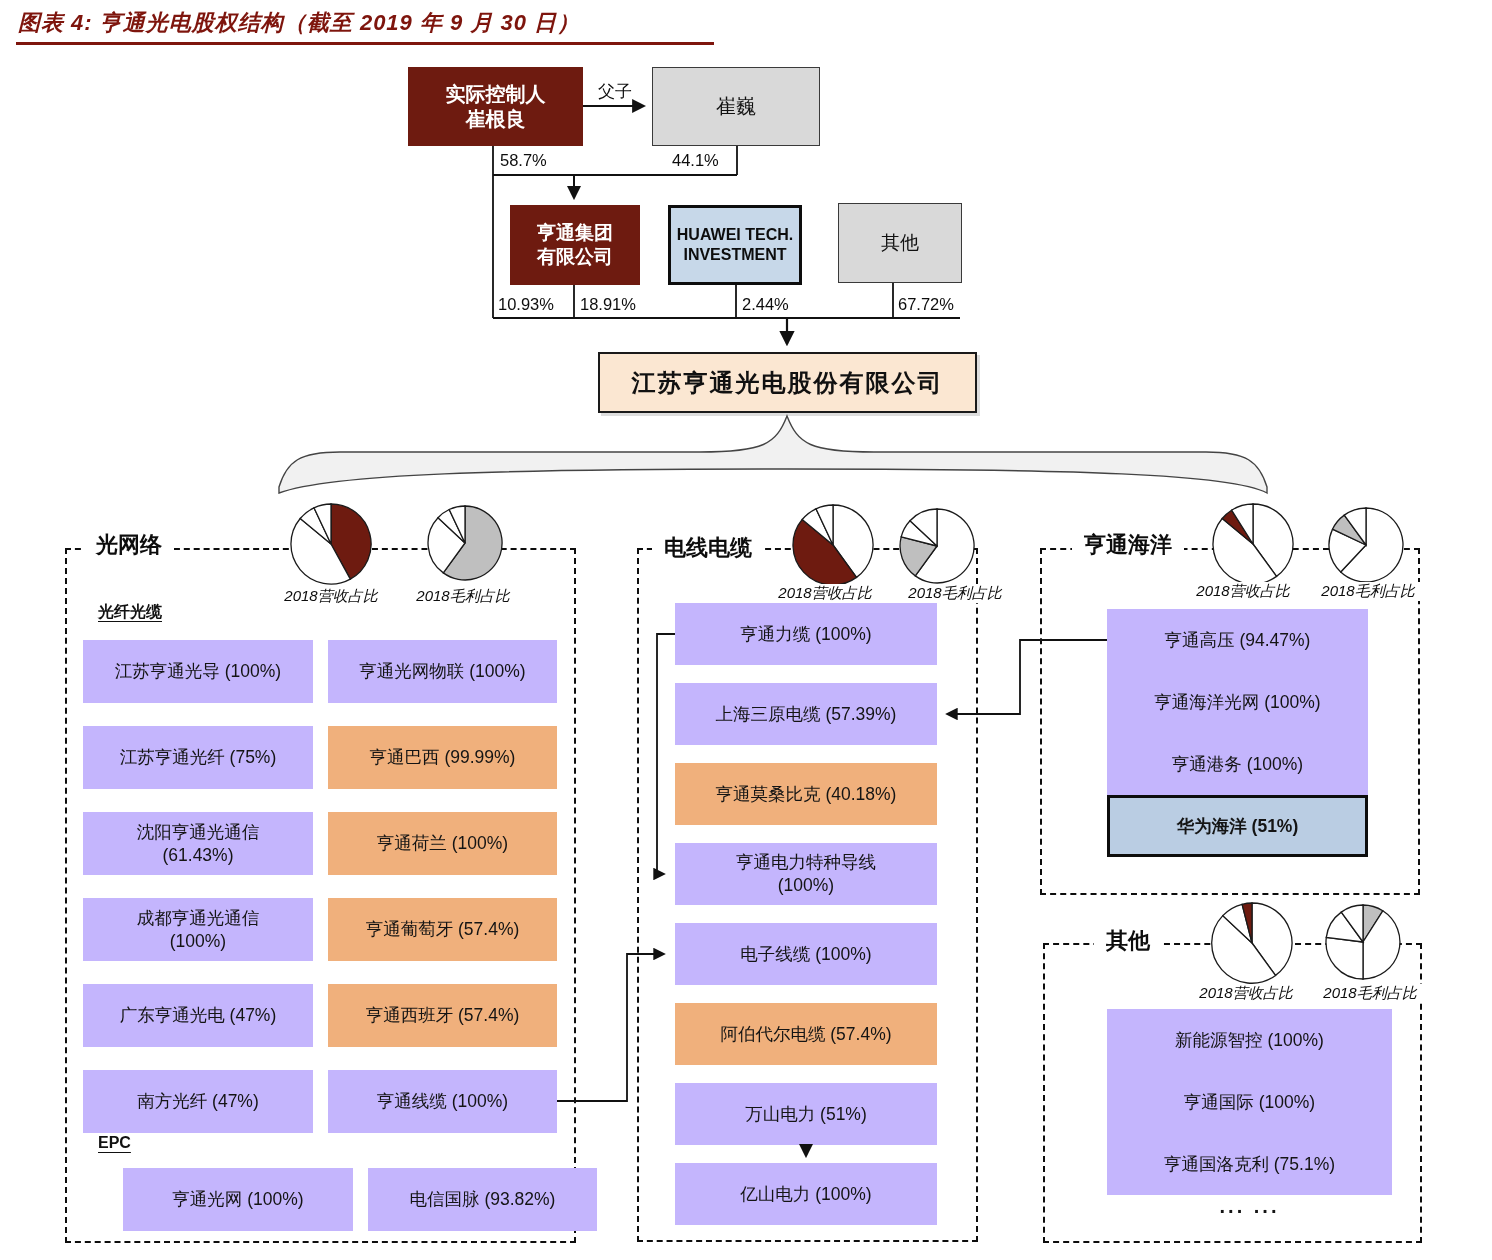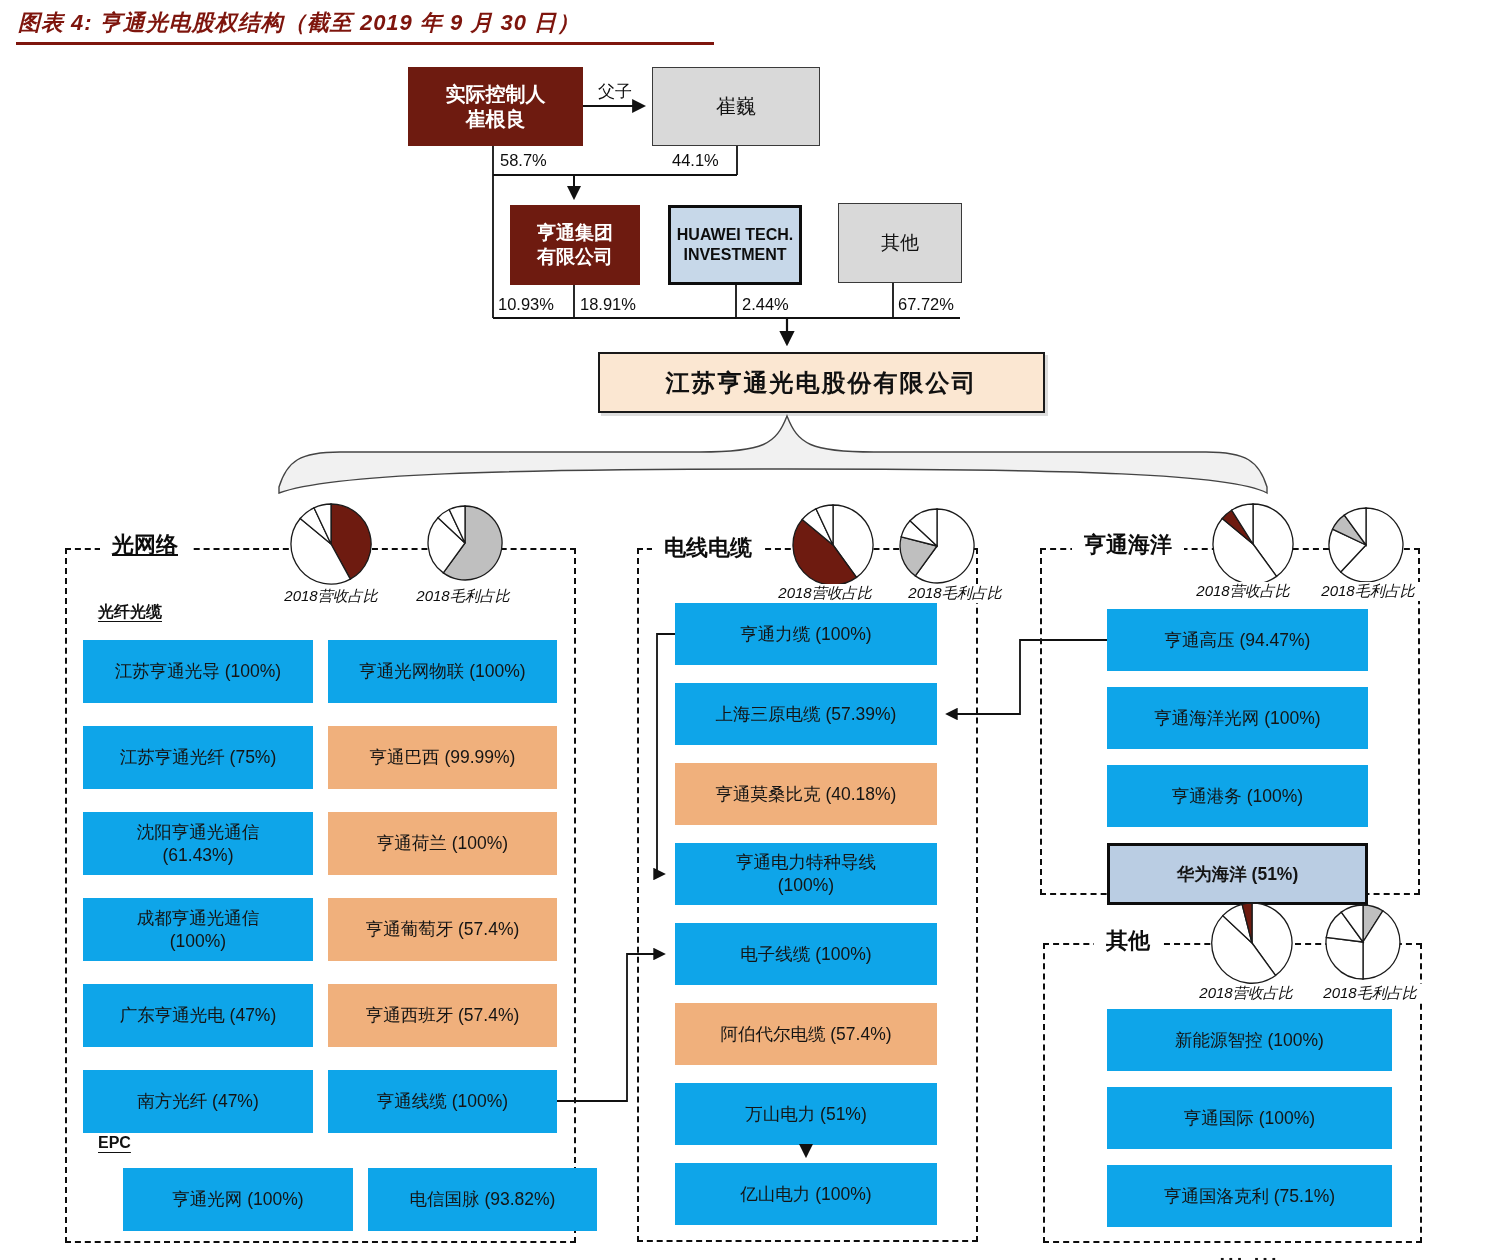--- a/index.html
+++ b/index.html
@@ -22,26 +22,26 @@
   
   .frame{border:2px dashed #0d0d0d;box-sizing:border-box;}
   .sec-title{background:#fff;padding:2px 12px;font-size:22px;font-weight:700;color:#0d0d0d;z-index:3;}
   .subhead{font-size:16px;font-weight:700;text-decoration:underline;text-underline-offset:4px;z-index:3;}
   
   .grid2{display:grid;grid-template-columns:230px 229px;column-gap:15px;row-gap:23px;grid-auto-rows:63px;z-index:2;}
   .stack{display:flex;flex-direction:column;z-index:2;}
   .node{display:flex;align-items:center;justify-content:center;text-align:center;
         font-size:17.5px;color:#141414;white-space:pre-line;box-sizing:border-box;
         padding:2px 6px;line-height:1.3;}
-  .light{background:#0ea5e9;}
+  .light{background:#c4b5fd;}
   .dark{background:#F0B07C;}
   .blue{background:#BACDE3;border:3px solid #0d0d0d;font-weight:700;text-align:right;}
   .dots{background:none;font-weight:700;font-size:20px;letter-spacing:3px;}
   .stack1 .node{height:62px;margin-bottom:18px;}
-  .stack2 .node{height:62px;margin-bottom:16px;}
+  .stack2 .node{height:62px;margin-bottom:0;}
   .stack2 .node.dots,.stack1 .node.dots{height:22px;margin-bottom:0;}
   
   .pie{z-index:3;line-height:0;}
   .pie-label{font-size:15px;color:#0d0d0d;width:112px;text-align:center;z-index:3;background:#fff;font-style:italic;}
   #overlay{left:0;top:0;z-index:4;pointer-events:none;}
 </style>
 </head>
 <body>
 
 <div id="canvas">
@@ -71,30 +71,30 @@
   </div>
   <div class="abs box grayb" style="left:838px;top:203px;width:124px;height:80px;font-size:19px;">
     <span>其他</span>
   </div>
 
   <div class="abs pct" style="left:498px;top:295px;">10.93%</div>
   <div class="abs pct" style="left:580px;top:295px;">18.91%</div>
   <div class="abs pct" style="left:742px;top:295px;">2.44%</div>
   <div class="abs pct" style="left:898px;top:295px;">67.72%</div>
 
-  <div class="abs box mainbox" style="left:598px;top:352px;width:447px;height:61px;">
+  <div class="abs box mainbox" style="left:598px;top:352px;width:379px;height:61px;">
     <span>江苏亨通光电股份有限公司</span>
   </div>
 
   <div class="abs frame" style="left:65px;top:548px;width:511px;height:695px;"></div>
   <div class="abs frame" style="left:637px;top:548px;width:341px;height:694px;"></div>
   <div class="abs frame" style="left:1040px;top:548px;width:380px;height:347px;"></div>
   <div class="abs frame" style="left:1043px;top:943px;width:379px;height:300px;"></div>
 
-  <div class="abs sec-title" style="left:100px;top:528px;text-decoration:underline;">光网络</div>
+  <div class="abs sec-title" style="left:84px;top:528px;">光网络</div>
   <div class="abs sec-title" style="left:652px;top:531px;">电线电缆</div>
   <div class="abs sec-title" style="left:1072px;top:528px;">亨通海洋</div>
   <div class="abs sec-title" style="left:1094px;top:924px;">其他</div>
 
   <div class="abs pie" style="left:290px;top:503px;"><svg width="82" height="82">
         <path d="M41,41 L41.0,1.0 A40,40 0 0 1 60.3,76.1 Z" fill="#6E1B10" stroke="#1a1a1a" stroke-width="1.3"></path>
         <path d="M41,41 L60.3,76.1 A40,40 0 0 1 10.2,15.5 Z" fill="#FFFFFF" stroke="#1a1a1a" stroke-width="1.3"></path>
         <path d="M41,41 L10.2,15.5 A40,40 0 0 1 24.0,4.8 Z" fill="#FFFFFF" stroke="#1a1a1a" stroke-width="1.3"></path>
         <path d="M41,41 L24.0,4.8 A40,40 0 0 1 41.0,1.0 Z" fill="#FFFFFF" stroke="#1a1a1a" stroke-width="1.3"></path>
       </svg></div>

